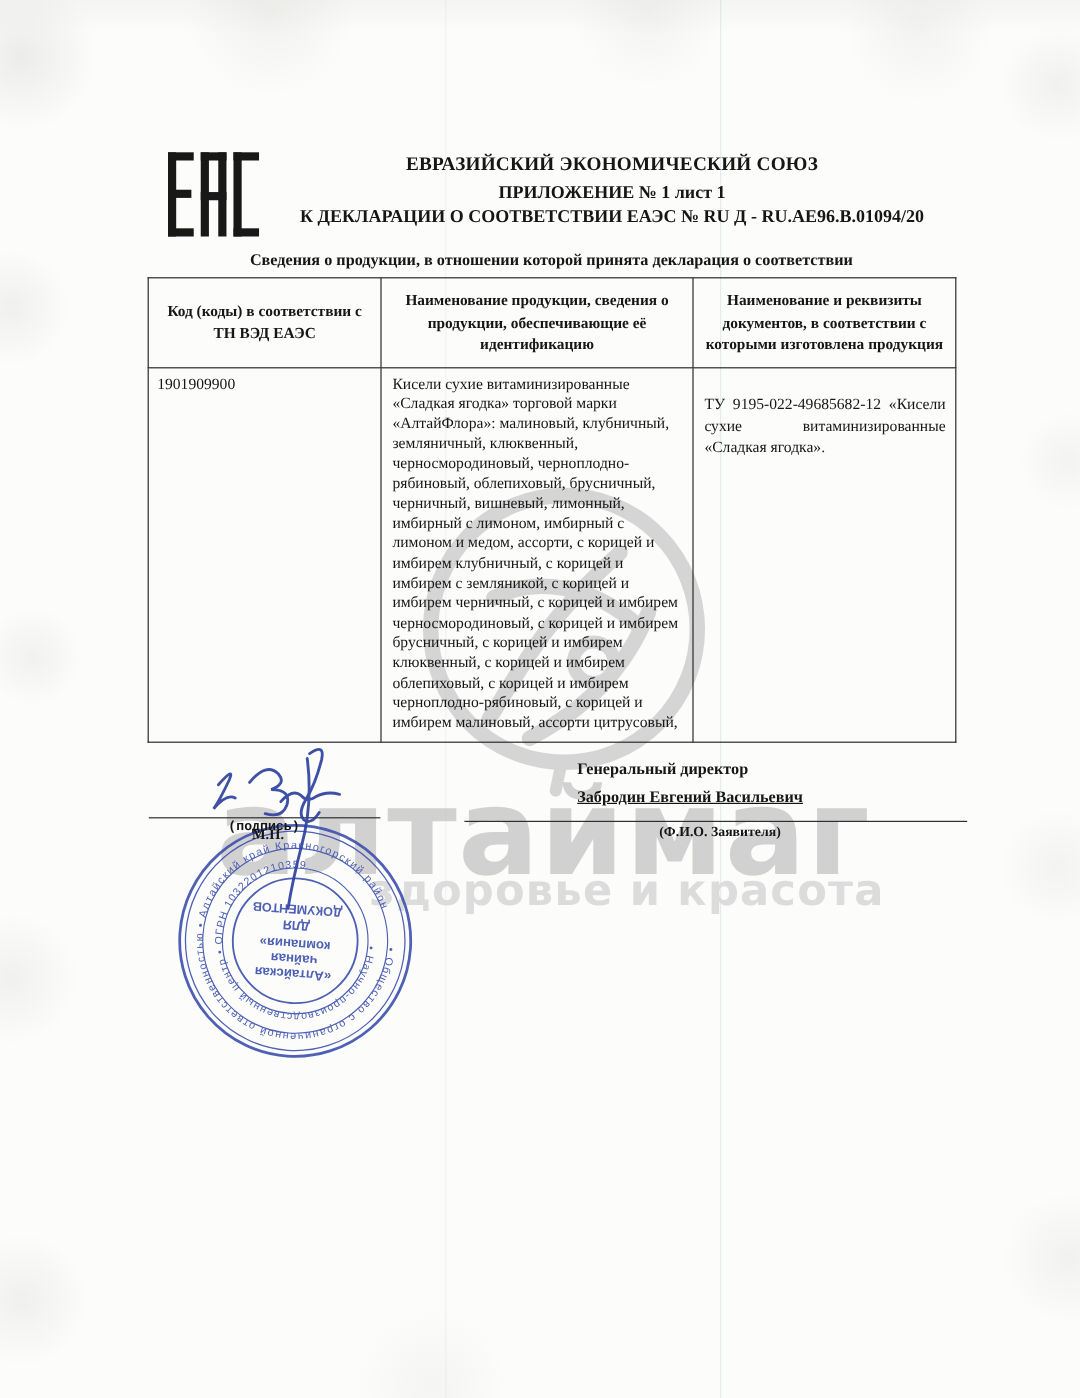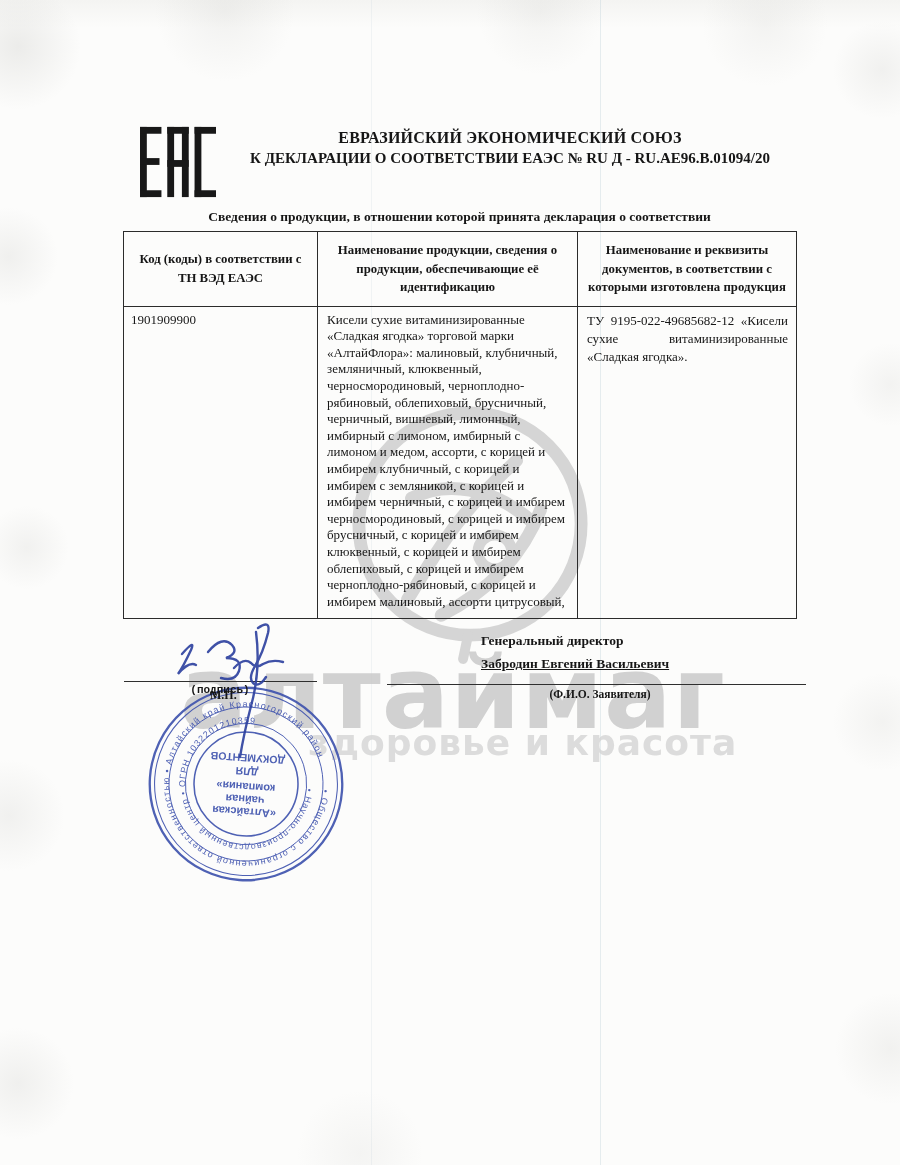--- a/index.html
+++ b/index.html
@@ -43,21 +43,21 @@
   .decl-table{position:absolute;left:123px;top:231px;width:673px;z-index:2;
     border-collapse:collapse;table-layout:fixed;}
   .decl-table td,.decl-table th{border:1.6px solid #2b2b2b;vertical-align:top;}
   .decl-table th{font-size:12.8px;font-weight:bold;text-align:center;
     padding:9px 8px;line-height:1.45;height:46px;vertical-align:middle;}
   .col-code{width:194px;}
   .col-product{width:260px;}
   .col-docs{width:219px;}
   .cell-code{font-size:13px;padding:5px 6px 8px 7px;height:288px;}
   .cell-product{font-size:13px;line-height:16.6px;padding:5px 8px 8px 9px;}
-  .cell-docs{font-size:13px;line-height:18px;padding:5px 8px 8px 9px;text-align:justify;}
+  .cell-docs{font-size:13px;line-height:18px;padding:21px 8px 8px 9px;text-align:justify;}
 
   
   .sig-role{position:absolute;left:481px;top:633px;font-size:13.5px;font-weight:600;z-index:4;}
   .sig-name{position:absolute;left:481px;top:656px;font-size:13.5px;font-weight:600;z-index:4;text-decoration:underline;}
   .fio-line{position:absolute;left:387px;top:684px;width:419px;border-top:1.6px solid #2f2f2f;z-index:4;}
   .fio-caption{position:absolute;left:500px;top:688px;width:200px;text-align:center;
     font-size:11.5px;font-weight:600;z-index:4;}
   .sign-line{position:absolute;left:124px;top:681px;width:193px;border-top:1.6px solid #2f2f2f;z-index:4;}
   .sign-caption{position:absolute;left:170px;top:684px;width:100px;text-align:center;
     font-size:11px;font-weight:600;z-index:4;font-family:Liberation Mono, monospace;}
@@ -93,20 +93,21 @@
     <rect x="28" y="0" width="22" height="7"></rect>
       <rect x="28" y="34" width="22" height="7"></rect>
     <rect x="56" y="0" width="7" height="72"></rect>
       <rect x="56" y="0" width="22" height="7"></rect>
     <rect x="56" y="65" width="22" height="7"></rect>
   </g>
 </svg>
 
 <div class="title-block">
   <div class="title-union">ЕВРАЗИЙСКИЙ ЭКОНОМИЧЕСКИЙ СОЮЗ</div>
+  <div class="title-annex">ПРИЛОЖЕНИЕ № 1 лист 1</div>
   <div class="title-decl">К ДЕКЛАРАЦИИ О СООТВЕТСТВИИ ЕАЭС № RU Д - RU.АЕ96.В.01094/20</div>
 </div>
 <div class="subtitle">Сведения о продукции, в отношении которой принята декларация о соответствии</div>
 
 <div class="wm-brand" style="color: rgb(199, 199, 199);">алтаймаг</div>
 <div class="wm-tagline" style="color: rgb(210, 210, 210);">здоровье и красота</div>
 <svg class="wm-circle" viewBox="0 0 250 262" aria-hidden="true">
   <g fill="none" stroke="#cbcbcb" stroke-width="13" stroke-linecap="round">
     <circle cx="125" cy="122" r="112"></circle>
     <path d="M 62 198 C 92 150, 108 116, 172 58"></path>

